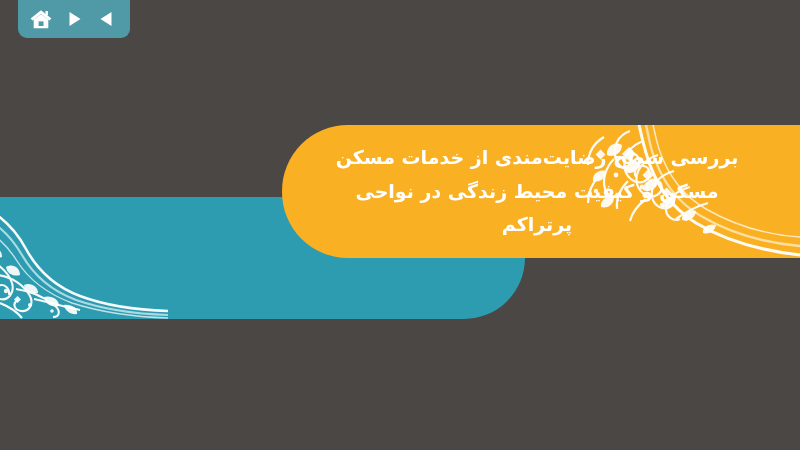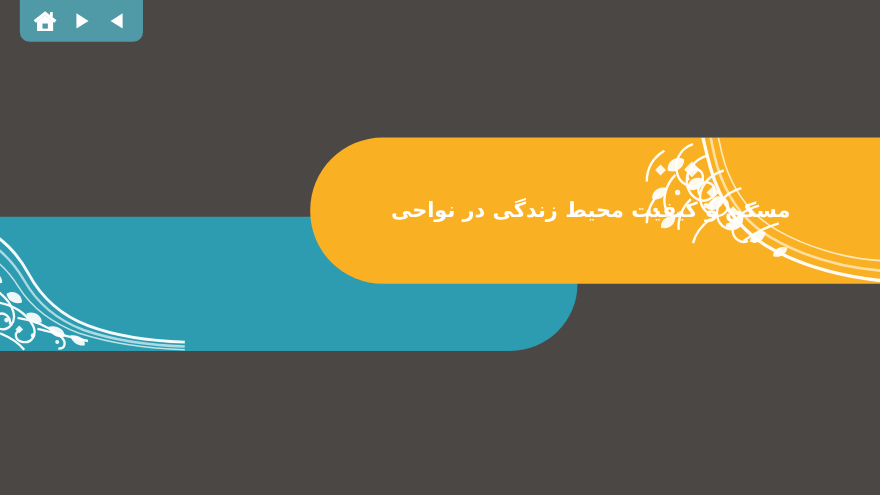--- a/index.html
+++ b/index.html
@@ -250,16 +250,18 @@
             <circle cx="184" cy="50" r="2.4"></circle>
             <circle cx="204" cy="66" r="2.2"></circle>
             <circle cx="94" cy="104" r="1.8"></circle>
           </g>
         </g>
       </svg>
     </div>
   </div>
 
   <div id="title-block">
+    <div class="title-line">بررسی سطح رضایت‌مندی از خدمات مسکن</div>
     <div class="title-line">مسکن و کیفیت محیط زندگی در نواحی</div>
+    <div class="title-line">پرتراکم</div>
   </div>
 
 </div>
 
 </body></html>

